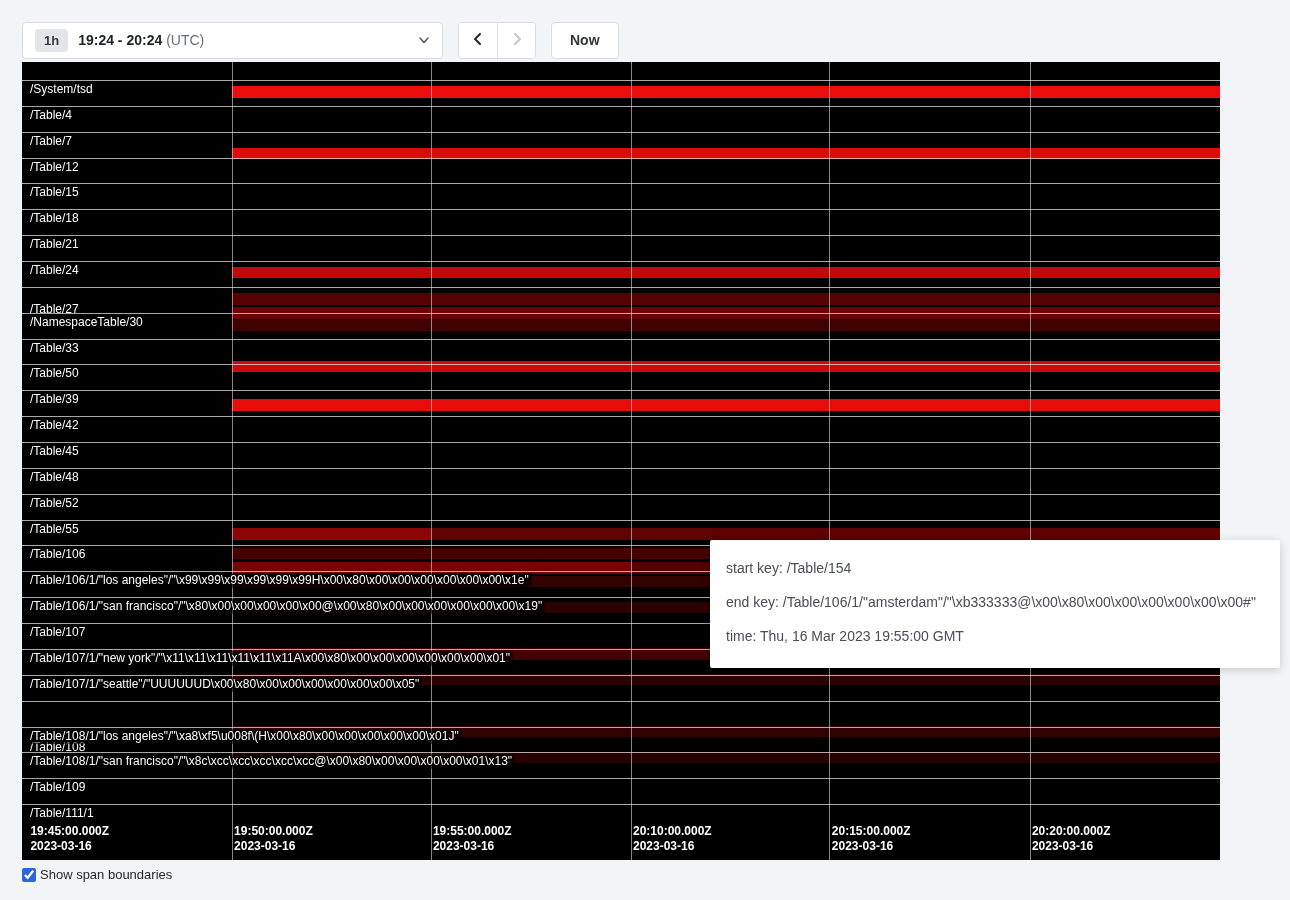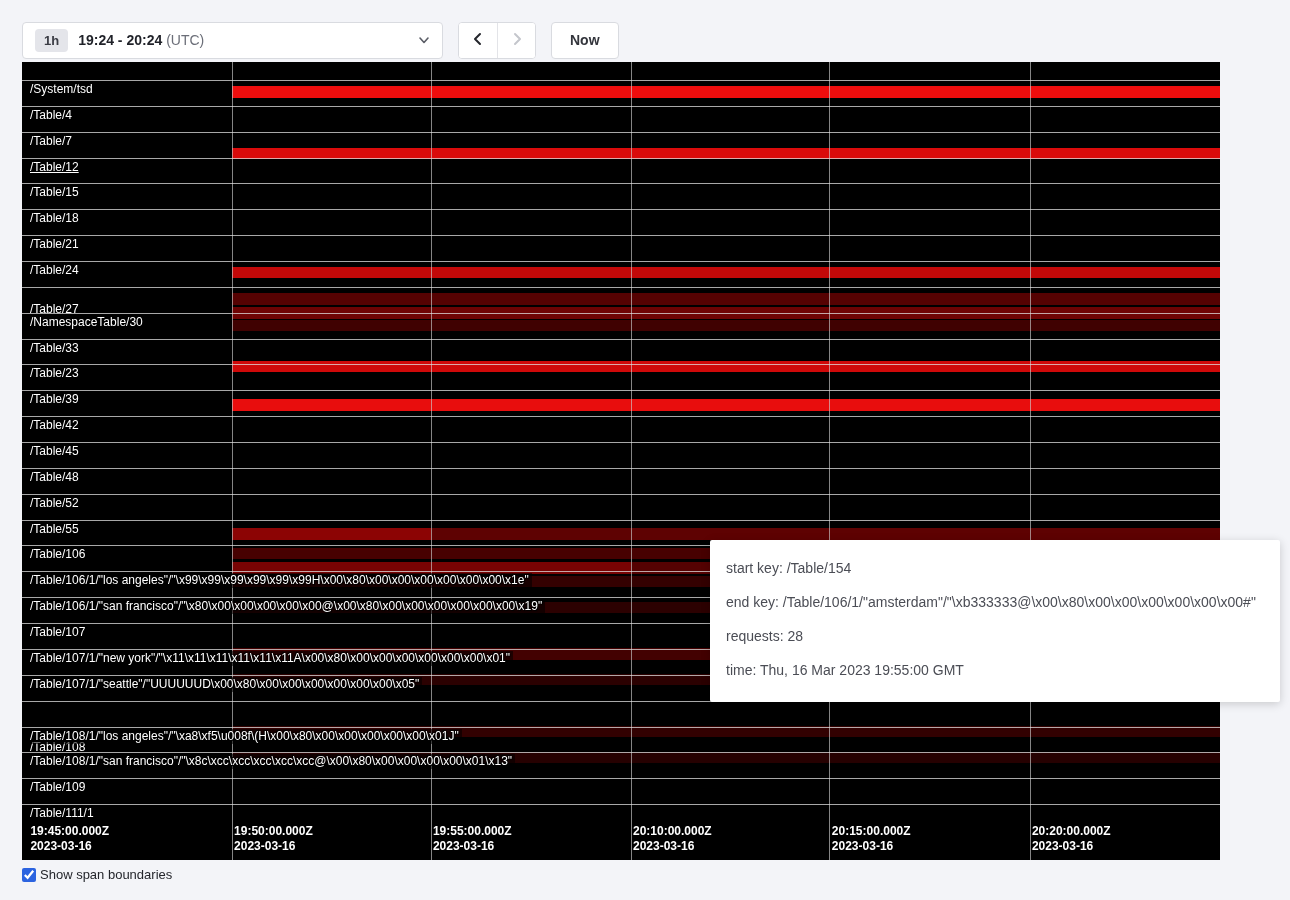--- a/index.html
+++ b/index.html
@@ -226,37 +226,37 @@
         <div class="gridline" style="left: 84.1%;"></div>
       </div>
     <div class="layer" id="rows-layer">
         <div class="row-line" style="top: 18px;"></div>
         <div class="row-label" style="top: 20px;">/System/tsd</div>
         <div class="row-line" style="top: 43.86px;"></div>
         <div class="row-label" style="top: 45.86px;">/Table/4</div>
         <div class="row-line" style="top: 69.72px;"></div>
         <div class="row-label" style="top: 71.72px;">/Table/7</div>
         <div class="row-line" style="top: 95.58px;"></div>
-        <div class="row-label" style="top: 97.58px; text-decoration: underline;">/Table/12</div>
+        <div class="row-label" style="top: 97.58px;">/Table/12</div>
         <div class="row-line" style="top: 121.44px;"></div>
         <div class="row-label" style="top: 123.44px;">/Table/15</div>
         <div class="row-line" style="top: 147.3px;"></div>
         <div class="row-label" style="top: 149.3px;">/Table/18</div>
         <div class="row-line" style="top: 173.16px;"></div>
         <div class="row-label" style="top: 175.16px;">/Table/21</div>
         <div class="row-line" style="top: 199.02px;"></div>
         <div class="row-label" style="top: 201.02px;">/Table/24</div>
         <div class="row-line" style="top: 224.88px;"></div>
         <div class="row-label" style="top: 240px;">/Table/27</div>
         <div class="row-line" style="top: 250.74px;"></div>
         <div class="row-label" style="top: 252.74px;">/NamespaceTable/30</div>
         <div class="row-line" style="top: 276.6px;"></div>
         <div class="row-label" style="top: 278.6px;">/Table/33</div>
         <div class="row-line" style="top: 302.46px;"></div>
-        <div class="row-label" style="top: 304.46px;">/Table/23</div>
+        <div class="row-label" style="top: 304.46px;">/Table/50</div>
         <div class="row-line" style="top: 328.32px;"></div>
         <div class="row-label" style="top: 330.32px;">/Table/39</div>
         <div class="row-line" style="top: 354.18px;"></div>
         <div class="row-label" style="top: 356.18px;">/Table/42</div>
         <div class="row-line" style="top: 380.04px;"></div>
         <div class="row-label" style="top: 382.04px;">/Table/45</div>
         <div class="row-line" style="top: 405.9px;"></div>
         <div class="row-label" style="top: 407.9px;">/Table/48</div>
         <div class="row-line" style="top: 431.76px;"></div>
         <div class="row-label" style="top: 433.76px;">/Table/52</div>
@@ -309,21 +309,20 @@
         <div class="x-tick" style="left: 84.3%;">
           <div>20:20:00.000Z</div>
           <div>2023-03-16</div>
         </div>
       </div>
   </div>
 
   <div class="tooltip" id="tooltip">
       <div class="tooltip-line">start key: /Table/154</div>
       <div class="tooltip-line">end key: /Table/106/1/"amsterdam"/"\xb333333@\x00\x80\x00\x00\x00\x00\x00\x00#"</div>
-      <div class="tooltip-line">requests: 28</div>
       <div class="tooltip-line">time: Thu, 16 Mar 2023 19:55:00 GMT</div>
     </div>
 
   <div class="footer">
     <input type="checkbox" id="spanCb" checked="" style="">
     <label for="spanCb">Show span boundaries</label>
   </div>
 
 </div>
 

